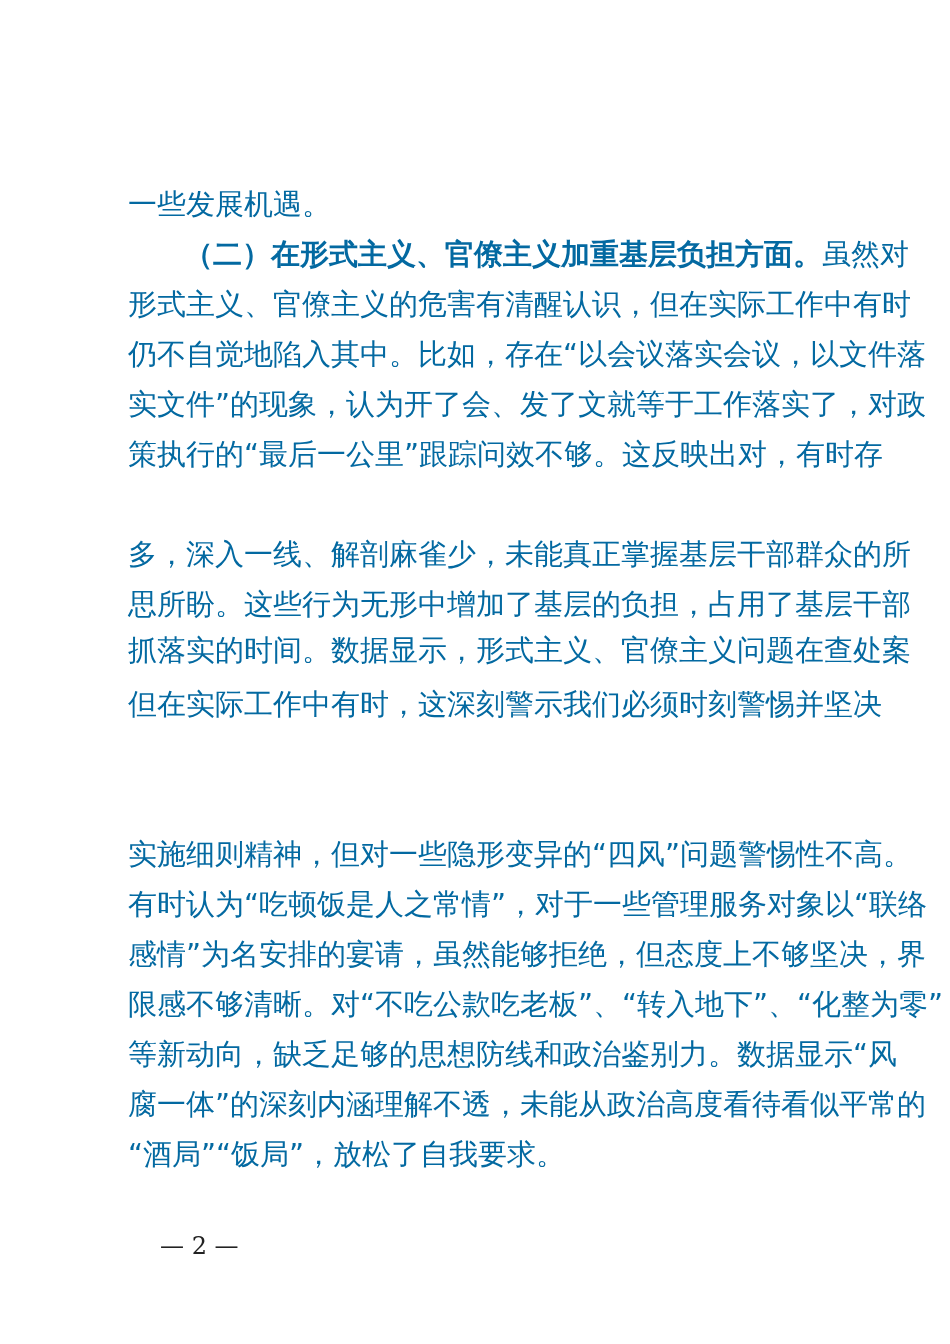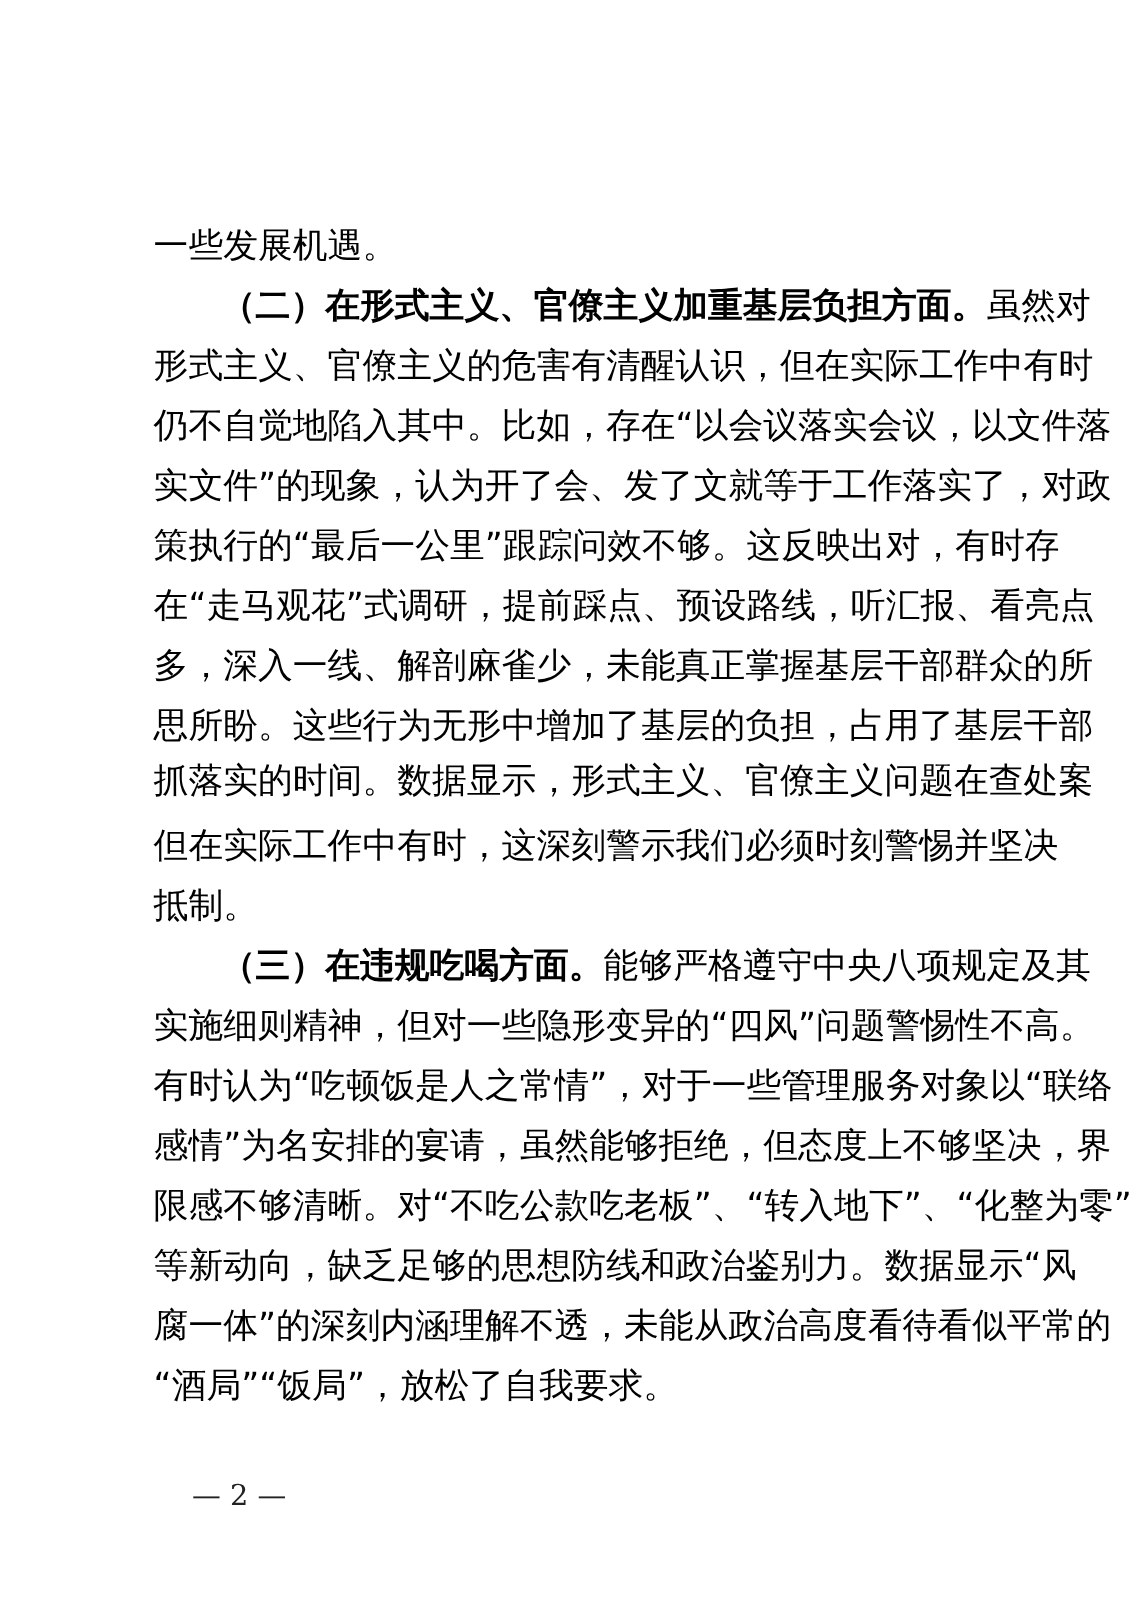--- a/index.html
+++ b/index.html
@@ -1,21 +1,21 @@
 <!DOCTYPE html>
 <html><head>
   <meta charset="utf-8">
   <style>
     html, body { margin: 0; padding: 0; background: #ffffff; }
     body { width: 950px; height: 1344px; position: relative; overflow: hidden; }
     .page { position: absolute; left: 0; top: 0; width: 950px; height: 1344px; background: #fff; }
     .line {
       position: absolute; left: 128px; width: 705px;
       font-family: "DejaVu Sans", "Liberation Sans", sans-serif;
-      font-size: 29px; line-height: 36px; color: #000000;
+      font-size: 29px; line-height: 36px; color: #0369a1;
       white-space: nowrap; text-align: justify; text-align-last: justify;
       letter-spacing: 0px;
     }
     .line.last { text-align-last: left; }
     .indent { left: 184px; width: 639px; }
     .bold { font-weight: bold; }
     .footer {
       position: absolute; left: 160px; top: 1232px;
       font-family: "DejaVu Serif", "Liberation Serif", serif;
       font-size: 24px; color: #222; white-space: nowrap;
@@ -25,28 +25,25 @@
 <body>
 
 <div class="page">
   <div class="line last" style="top:186px">一些发展机遇。</div>
 
   <div class="line indent" style="top:236px"><span class="bold">（二）在形式主义、官僚主义加重基层负担方面。</span><span>虽然对</span></div>
   <div class="line" style="top:286px">形式主义、官僚主义的危害有清醒认识，但在实际工作中有时</div>
   <div class="line" style="top:336px">仍不自觉地陷入其中。比如，存在“以会议落实会议，以文件落</div>
   <div class="line" style="top:386px">实文件”的现象，认为开了会、发了文就等于工作落实了，对政</div>
   <div class="line" style="top:436px">策执行的“最后一公里”跟踪问效不够。这反映出对，有时存</div>
-  <div class="line" style="top:486px">在“走马观花”式调研，提前踩点、预设路线，听汇报、看亮点</div>
   <div class="line" style="top:536px">多，深入一线、解剖麻雀少，未能真正掌握基层干部群众的所</div>
   <div class="line" style="top:586px">思所盼。这些行为无形中增加了基层的负担，占用了基层干部</div>
   <div class="line" style="top:632px">抓落实的时间。数据显示，形式主义、官僚主义问题在查处案</div>
   <div class="line" style="top:686px">但在实际工作中有时，这深刻警示我们必须时刻警惕并坚决</div>
-  <div class="line last" style="top:736px">抵制。</div>
 
-  <div class="line indent" style="top:786px"><span class="bold">（三）在违规吃喝方面。</span><span>能够严格遵守中央八项规定及其</span></div>
   <div class="line" style="top:836px">实施细则精神，但对一些隐形变异的“四风”问题警惕性不高。</div>
   <div class="line" style="top:886px">有时认为“吃顿饭是人之常情”，对于一些管理服务对象以“联络</div>
   <div class="line" style="top:936px">感情”为名安排的宴请，虽然能够拒绝，但态度上不够坚决，界</div>
   <div class="line" style="top:986px">限感不够清晰。对“不吃公款吃老板”、“转入地下”、“化整为零”</div>
   <div class="line" style="top:1036px">等新动向，缺乏足够的思想防线和政治鉴别力。数据显示“风</div>
   <div class="line" style="top:1086px">腐一体”的深刻内涵理解不透，未能从政治高度看待看似平常的</div>
   <div class="line last" style="top:1136px">“酒局”“饭局”，放松了自我要求。</div>
 
   <div class="footer">— 2 —</div>
 </div>

